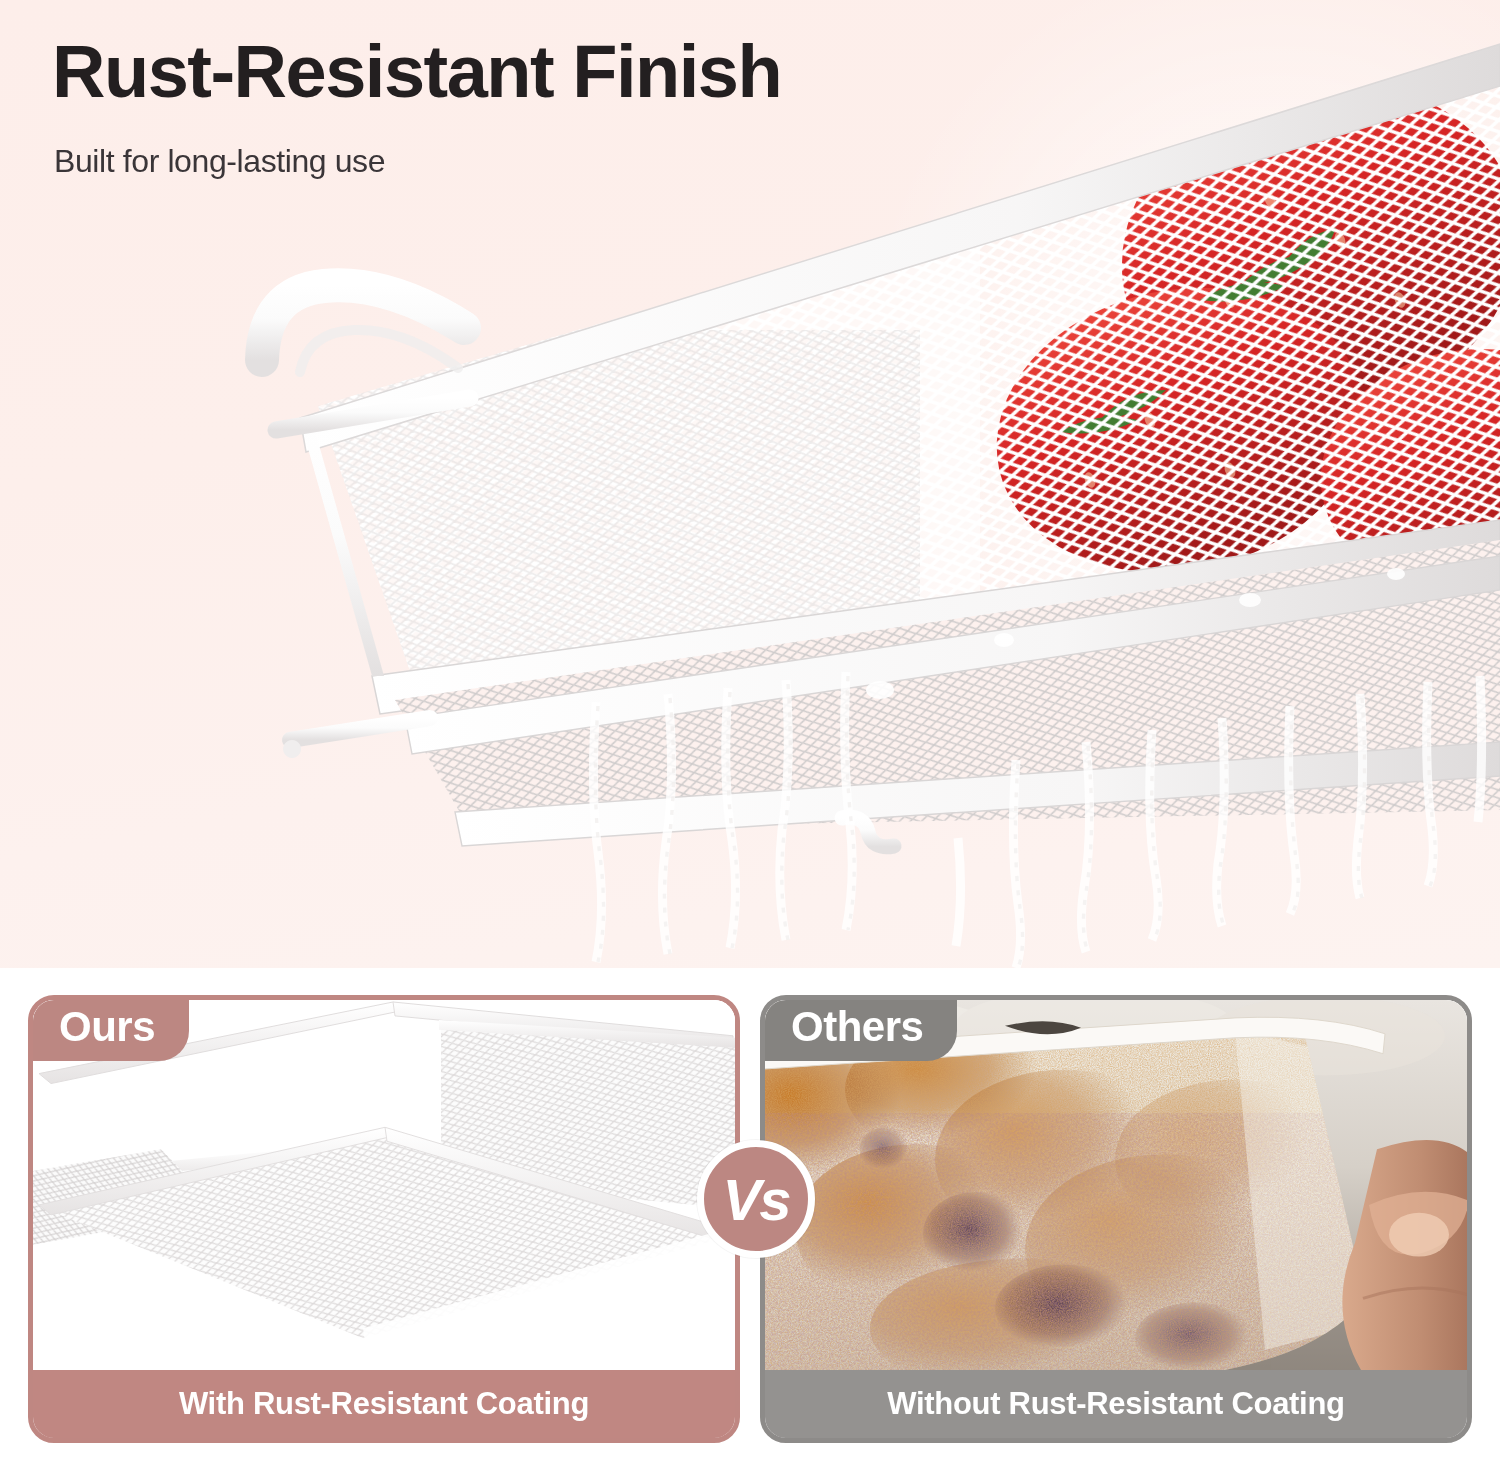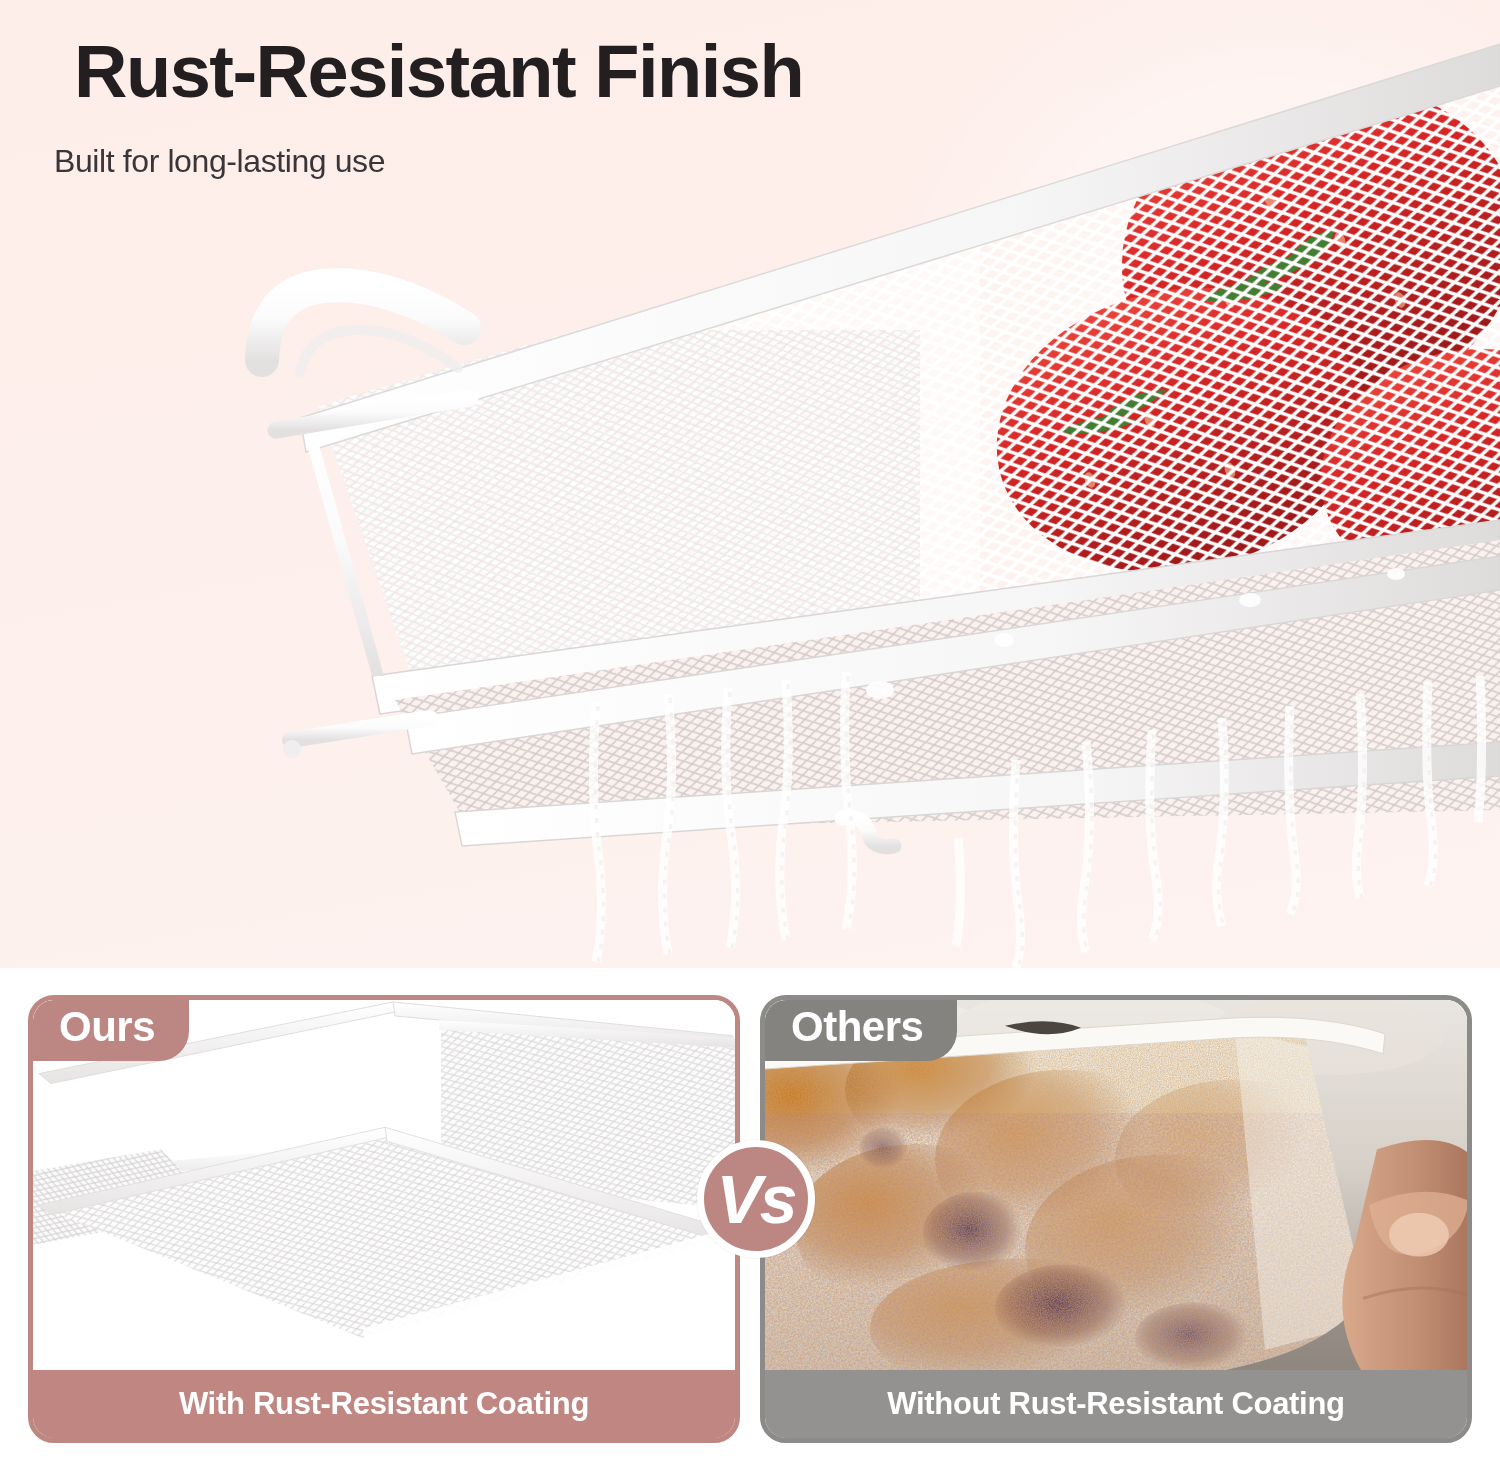--- a/index.html
+++ b/index.html
@@ -19,21 +19,21 @@
   }
   .hero-glow{
     position:absolute; left:55%; top:-10%; width:900px; height:900px;
     background:radial-gradient(circle,rgba(255,255,255,.85) 0%,rgba(255,255,255,0) 65%);
     pointer-events:none;
   }
 
   .headline {
     position:absolute; left:52px; top:34px;
     font-size:74px; font-weight:700; letter-spacing:-1.5px;
-    color:#231f20; line-height:1.02; white-space:nowrap;margin-left:22px;
+    color:#231f20; line-height:1.02; white-space:nowrap;
   }
   .subhead {
     position:absolute; left:54px; top:143px;
     font-size:32px; font-weight:400; color:#3a3538;
     letter-spacing:-.4px; white-space:nowrap;
   }
 
   
   .rack-svg{ position:absolute; left:0; top:0; width:1500px; height:968px; }
 
@@ -70,21 +70,21 @@
     display:flex; align-items:center; justify-content:center;
     color:#ffffff; font-size:31px; font-weight:700; letter-spacing:-.3px;
   }
   .caption.ours   { background:#c08782; }
   .caption.others { background:#949290; }
 
   .vs-badge{
     position:absolute; left:697px; top:1140px; width:118px; height:118px;
     border-radius:50%; background:#bc8782; border:7px solid #ffffff;
     z-index:30; display:flex; align-items:center; justify-content:center;
-    color:#fff; font-size:68px; font-weight:700; font-style:italic;
+    color:#fff; font-size:58px; font-weight:700; font-style:italic;
     letter-spacing:-2px; box-shadow:0 0 0 1px rgba(0,0,0,.04);
   }
 </style>
 </head>
 <body>
 
 <div class="hero">
   <div class="hero-glow"></div>
 
   <svg class="rack-svg" viewBox="0 0 1500 968" preserveAspectRatio="none">

